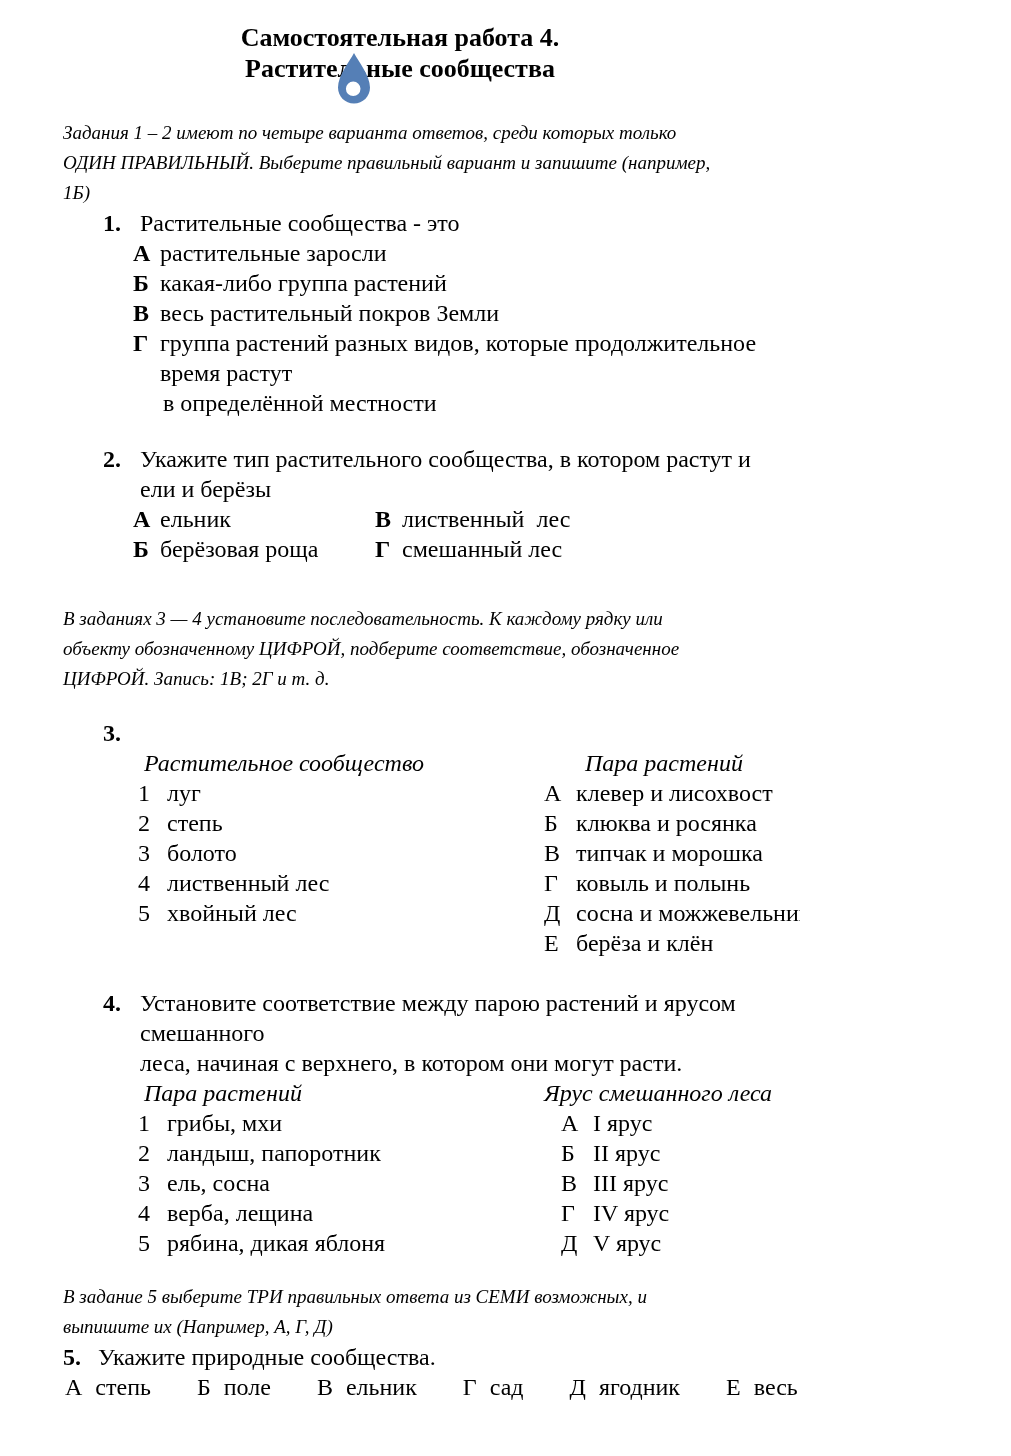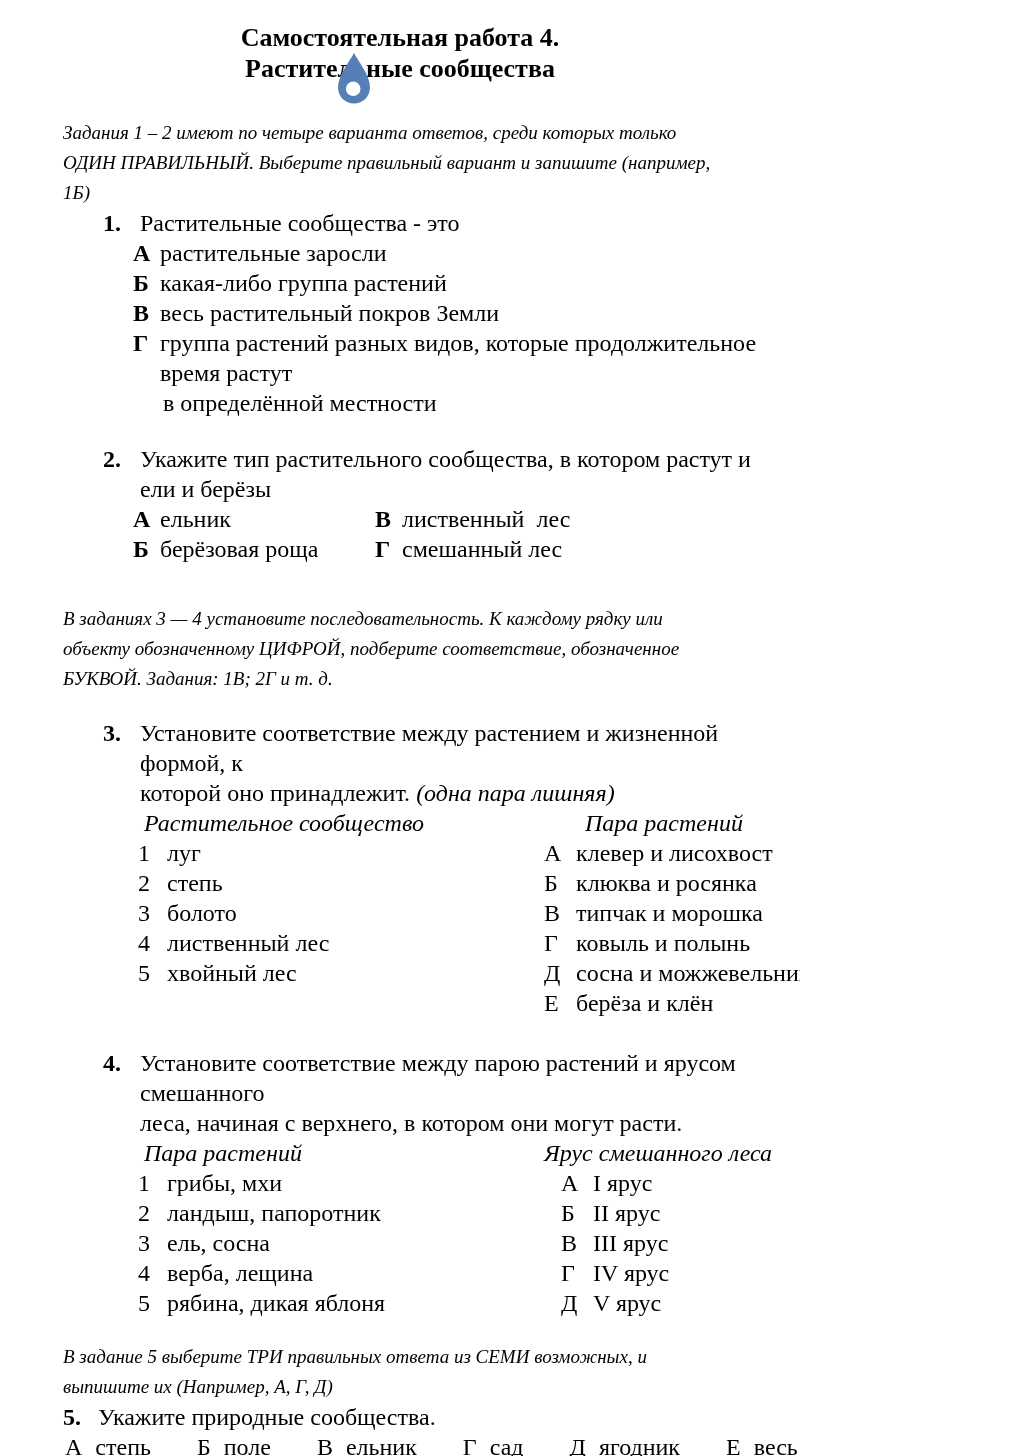--- a/index.html
+++ b/index.html
@@ -120,30 +120,26 @@
       <div class="opt">
         <span class="optletter">Г</span>
         <span class="opttext">смешанный лес</span>
       </div>
     </div>
   </div>
 
   <div class="intro intro2">
     <div>В заданиях 3 — 4 установите последовательность. К каждому рядку или</div>
     <div>объекту обозначенному ЦИФРОЙ, подберите соответствие, обозначенное</div>
-    <div>БУКВОЙ. Задания: 1В; 2Г и т. д.</div>
+    <div>ЦИФРОЙ. Запись: 1В; 2Г и т. д.</div>
   </div>
 
   <div class="q q3">
     <div class="qhead">
       <span class="qnum">3.</span>
-      <span>
-        <div>Установите соответствие между растением и жизненной формой, к</div>
-        <div><span class="opttext">которой оно принадлежит. </span><span class="note-italic">(одна пара лишняя)</span></div>
-      </span>
     </div>
     <div class="match">
       <div class="mcol-l">
         <div class="mheader mheader-l">Растительное сообщество</div>
         <div class="mrow">
           <span class="mnum">1</span>
           <span>луг</span>
         </div>
         <div class="mrow">
           <span class="mnum">2</span>

